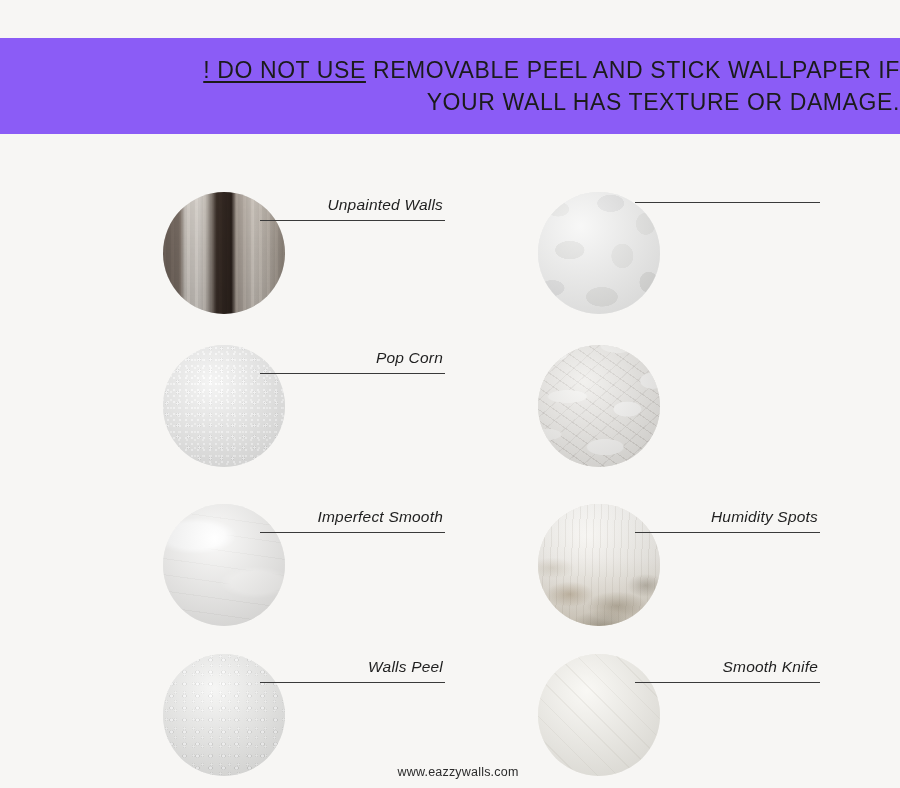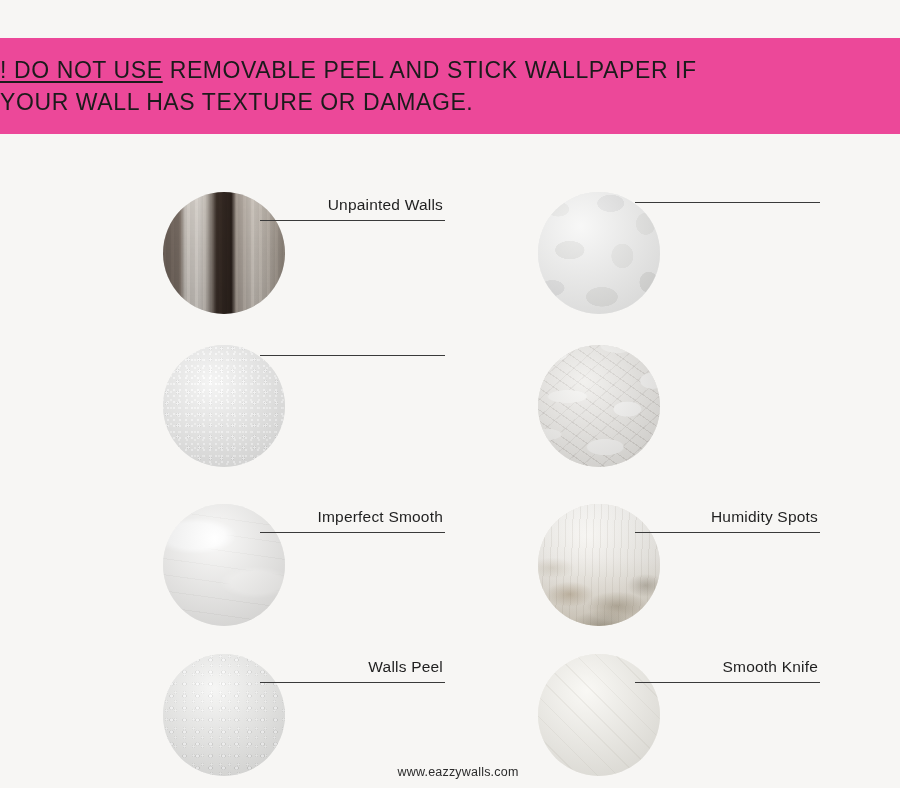--- a/index.html
+++ b/index.html
@@ -21,24 +21,24 @@
     background: #f7f6f4;
   }
 
   
   .banner {
     position: absolute;
     left: 0;
     top: 38px;
     width: 900px;
     height: 96px;
-    background: #ec4899;
+    background: #8b5cf6;
     display: flex;
     flex-direction: column;
-    align-items: flex-start;
+    align-items: flex-end;
     justify-content: center;
   }
   .banner-line {
     font-family: "Liberation Sans", sans-serif;
     font-size: 23px;
     letter-spacing: 0.6px;
     color: #1b1b1b;
     font-weight: 400;
     line-height: 32px;
     text-align: center;
@@ -55,20 +55,21 @@
     position: absolute;
     left: 0;
     top: 150px;
     width: 900px;
     height: 600px;
   }
   .item {
     position: absolute;
     width: 300px;
     height: 152px;
+    font-style: italic;
   }
   .col-left  { left: 145px; }
   .col-right { left: 520px; }
   .row-1 { top: 20px; }
   .row-2 { top: 173px; }
   .row-3 { top: 332px; }
   .row-4 { top: 482px; }
 
   .swatch {
     position: absolute;
@@ -326,20 +327,21 @@
       <div class="label-wrap">
         <div class="label-rule"></div>
       </div>
     </div>
 
     <div class="item col-left row-2">
       <div class="swatch">
         <div class="tex tex-popcorn"></div>
       </div>
       <div class="label-wrap">
+        <span class="label-text">Pop Corn</span>
         <div class="label-rule"></div>
       </div>
     </div>
 
     <div class="item col-right row-2">
       <div class="swatch">
         <div class="tex tex-knockdown"></div>
       </div>
     </div>
 

